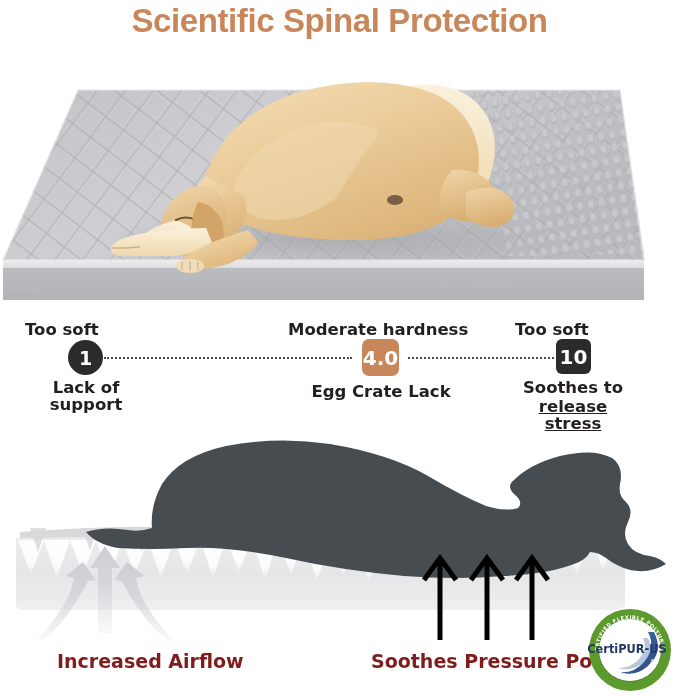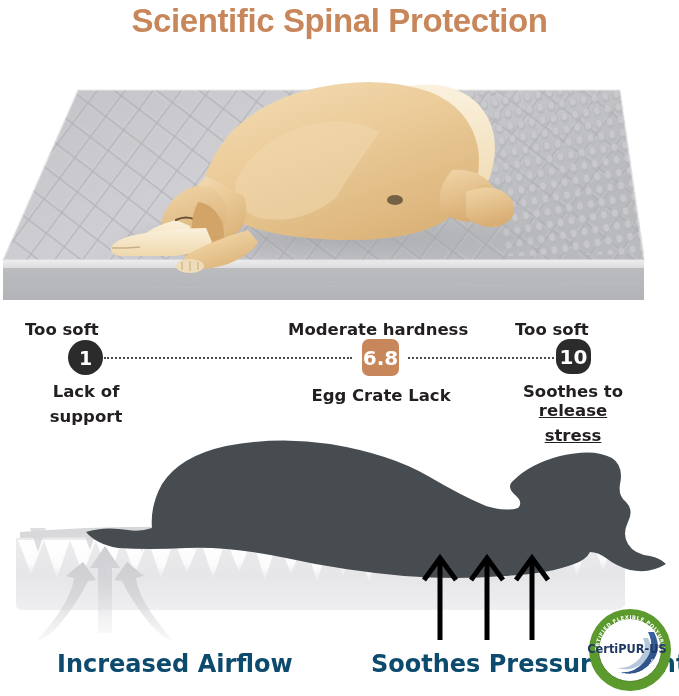--- a/index.html
+++ b/index.html
@@ -67,21 +67,21 @@
     text-align: left;
     white-space: nowrap;
   }
   .scale-bot-label {
     position: absolute;
     font-size: 16.5px;
     font-weight: bold;
     color: #231f20;
     font-family: "DejaVu Sans", sans-serif;
     text-align: center;
-    line-height: 25px;
+    line-height: 17px;
   }
 
   .badge {
     position: absolute;
     display: flex;
     align-items: center;
     justify-content: center;
     color: #ffffff;
     font-weight: bold;
     font-family: "DejaVu Sans", sans-serif;
@@ -96,40 +96,40 @@
   #badge-mid {
     left: 362px; top: 339px;
     width: 37px; height: 37px;
     border-radius: 7px;
     background: #C8875A;
     font-size: 20px;
   }
   #badge-high {
     left: 556px; top: 339px;
     width: 35px; height: 35px;
-    border-radius: 14px;
+    border-radius: 6px;
     background: #2b2b2b;
     font-size: 20px;
   }
 
   
   #diagram {
     position: absolute;
     left: 0;
     top: 428px;
     width: 679px;
     height: 225px;
   }
   #diagram svg { display: block; }
 
   .bottom-label {
     position: absolute;
-    font-size: 24px;
+    font-size: 19px;
     font-weight: bold;
-    color: #0c4a6e;
+    color: #7f1d1d;
     font-family: "DejaVu Sans", sans-serif;
     white-space: nowrap;
   }
   #label-airflow { left: 57px; top: 650px; }
   #label-pressure { left: 371px; top: 650px; }
 
   
   #certipur {
     position: absolute;
     left: 588px;
@@ -258,21 +258,21 @@
 
   <div class="scale-line seg1" style="top:45px;"></div>
   <div class="scale-line seg2" style="top:45px;"></div>
 </div>
 
 <div class="scale-top-label" style="left:25px; top:320px; width:120px;">Too soft</div>
 <div class="badge" id="badge-low">1</div>
 <div class="scale-bot-label" style="left:14px; top:379px; width:144px;">Lack of support</div>
 
 <div class="scale-top-label" style="left:288px; top:320px; width:185px;">Moderate hardness</div>
-<div class="badge" id="badge-mid">6.8</div>
+<div class="badge" id="badge-mid">4.0</div>
 <div class="scale-bot-label" style="left:298px; top:383px; width:166px;">Egg Crate Lack</div>
 
 <div class="scale-top-label" style="left:515px; top:320px; width:118px;">Too soft</div>
 <div class="badge" id="badge-high">10</div>
 <div class="scale-bot-label" style="left:508px; top:379px; width:130px;">Soothes to</div>
 <div class="scale-bot-label" style="left:508px; top:398px; width:130px;text-decoration:underline;">release stress</div>
 
 <div id="diagram">
   <svg width="679" height="225" viewBox="0 0 679 225" xmlns="http://www.w3.org/2000/svg">
     <defs>

